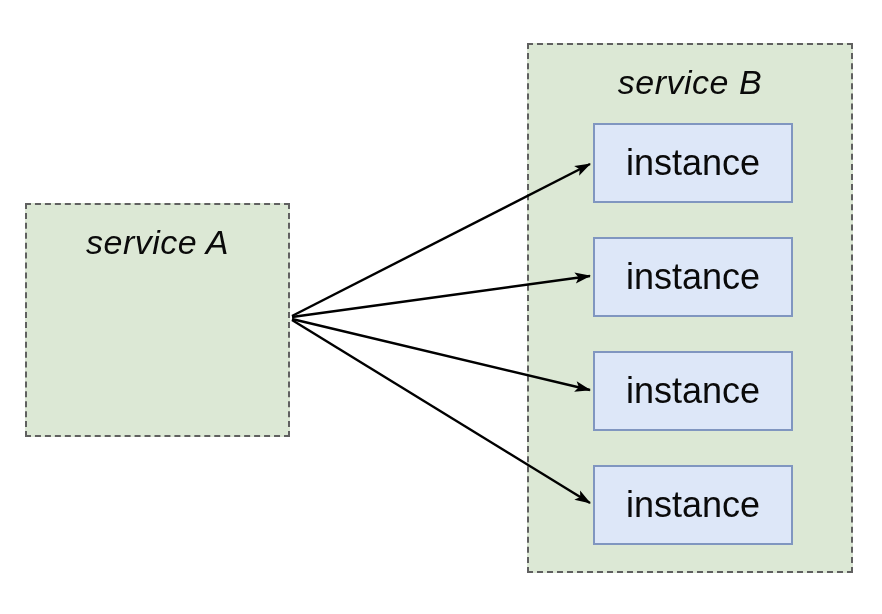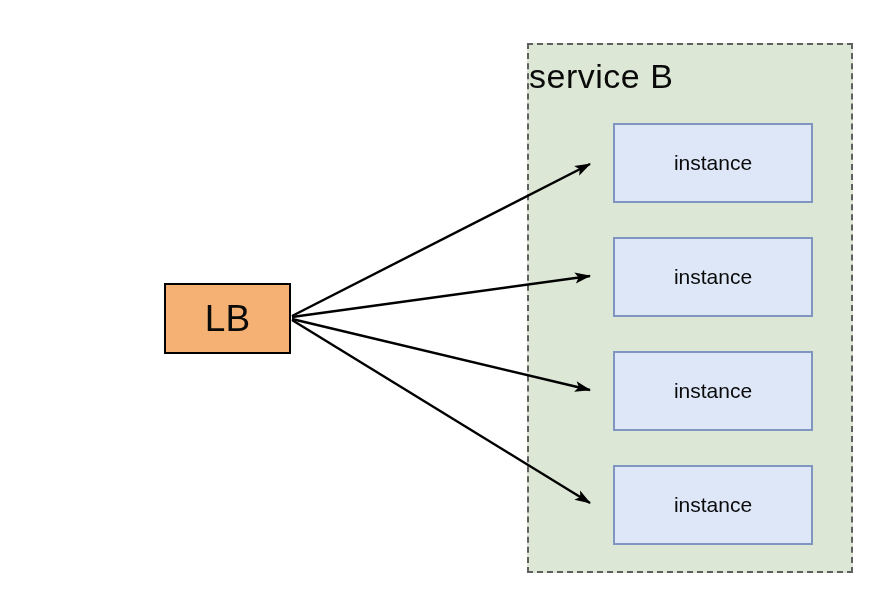--- a/index.html
+++ b/index.html
@@ -16,46 +16,46 @@
   }
   .service-container {
     position: absolute;
     background: #dce8d5;
     border: 2px dashed #606060;
   }
   .service-a { left: 25px; top: 203px; width: 265px; height: 234px; }
   .service-b { left: 527px; top: 43px; width: 326px; height: 530px; }
   .service-title {
     position: absolute;
-    left: 0; top: 12px; width: 100%;
-    text-align: left;
+    left: 0; top: 18px; width: 100%;
+    text-align: center;
     font-size: 34px;
     color: #0a0a0a;
     letter-spacing: 0.5px;
+    font-style: italic;
   }
   .lb-box {
     position: absolute;
     left: 164px; top: 283px;
     width: 127px; height: 71px;
     background: #f4b173;
     border: 2px solid #000000;
     display: flex; align-items: center; justify-content: center;
     font-size: 37px;
     color: #0a0a0a;
   }
   .instance-box {
     position: absolute;
     left: 64px;
     width: 200px; height: 80px;
     background: #dde7f8;
     border: 2px solid #8096c0;
     display: flex; align-items: center; justify-content: center;
-    font-size: 21px;
+    font-size: 36px;
     color: #0a0a0a;
-    margin-left: 20px;
   }
   .instance-1 { top: 78px; }
   .instance-2 { top: 192px; }
   .instance-3 { top: 306px; }
   .instance-4 { top: 420px; }
   .arrows-layer {
     position: absolute;
     left: 0; top: 0;
     width: 882px; height: 614px;
     pointer-events: none;
@@ -72,24 +72,24 @@
     color: #c2c2c2;
     letter-spacing: 1px;
     white-space: nowrap;
   }
 </style>
 </head>
 <body>
 
 <div class="canvas">
 
+  <div class="service-container service-a">
+    <div class="service-title">service A</div>
+  </div>
 
-  <div class="lb-box">
-    <span>LB</span>
-  </div>
 
   <div class="service-container service-b">
     <div class="service-title">service B</div>
 
     <div class="instance-box instance-1">
       <span>instance</span>
     </div>
     <div class="instance-box instance-2">
       <span>instance</span>
     </div>

